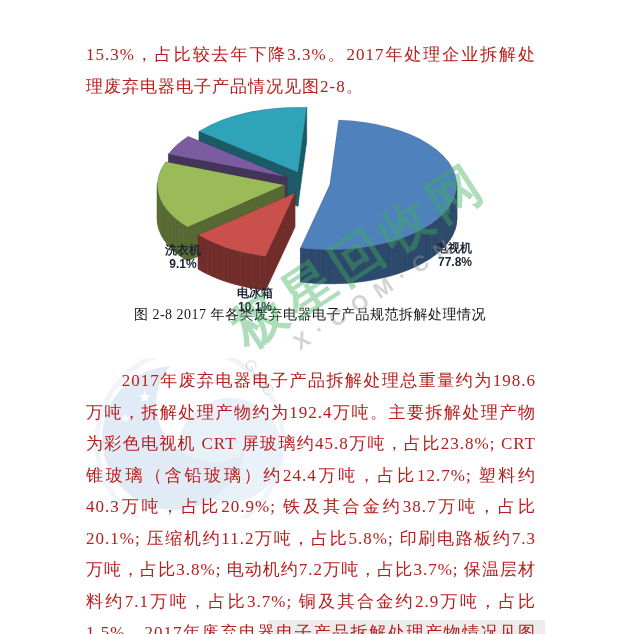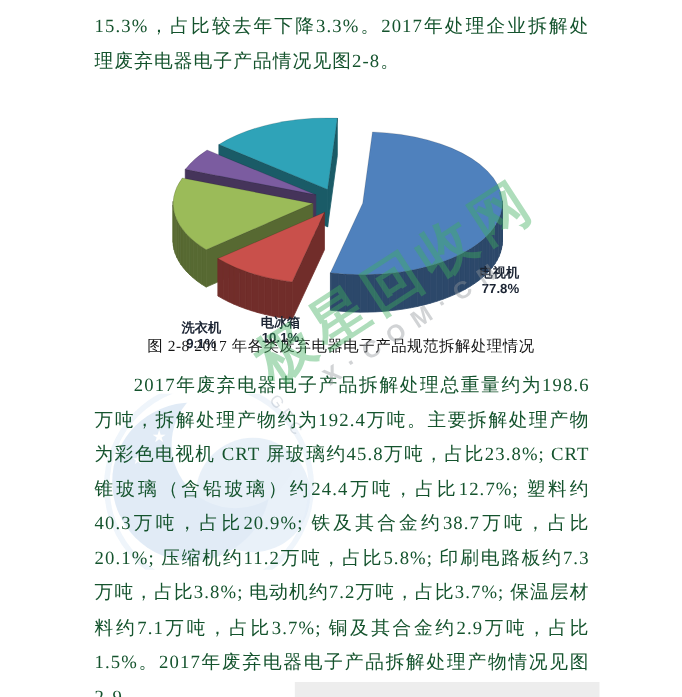--- a/index.html
+++ b/index.html
@@ -1,35 +1,35 @@
 <!DOCTYPE html>
 <html><head>
 <meta charset="utf-8">
 <style>
   html,body{margin:0;padding:0;background:#ffffff;}
   #page{position:relative;width:620px;height:634px;background:#ffffff;overflow:hidden;
         font-family:"Liberation Serif","DejaVu Serif",serif;color:#1e1e1e;}
 
   
   .para{position:absolute;left:86px;width:450px;font-size:17px;line-height:31.5px;
-        letter-spacing:1px;text-align:justify;text-justify:inter-ideograph;color:#14532d;}
+        letter-spacing:1px;text-align:justify;text-justify:inter-ideograph;color:#b91c1c;margin-top:31px;}
   #top-para{top:8px;}
   #body-para{top:334px;text-indent:2.1em;z-index:3;}
   #caption{position:absolute;left:0;top:306px;width:620px;text-align:center;
            font-size:14px;letter-spacing:0.5px;color:#161616;z-index:3;}
 
   
   #chart-box{position:absolute;left:0;top:86px;width:620px;height:220px;z-index:1;}
   #pie-svg{position:absolute;left:0;top:0;}
   .pie-label{position:absolute;z-index:2;text-align:center;
              font-family:"Liberation Sans","DejaVu Sans",sans-serif;
              font-size:12px;font-weight:600;line-height:13.5px;color:#1b2433;}
   .lbl-pc{left:230px;top:110px;width:90px;}
   .lbl-ac{left:112px;top:119px;width:92px;}
-  .lbl-washer{left:143px;top:158px;width:80px;margin-top:48px;}
+  .lbl-washer{left:143px;top:158px;width:80px;}
   .lbl-fridge{left:215px;top:201px;width:80px;}
   .lbl-tv{left:394px;top:156px;width:78px;text-align:right;}
 
   
   .wm{position:absolute;pointer-events:none;white-space:nowrap;
       font-family:"Liberation Sans","DejaVu Sans",sans-serif;}
   #wm-green{left:238px;top:300px;z-index:4;font-size:52px;font-weight:bold;
             letter-spacing:6px;color:rgba(62,174,92,0.42);
             transform:rotate(-33deg);transform-origin:left center;}
   #wm-gray{left:296px;top:332px;z-index:4;font-size:22px;font-weight:bold;

